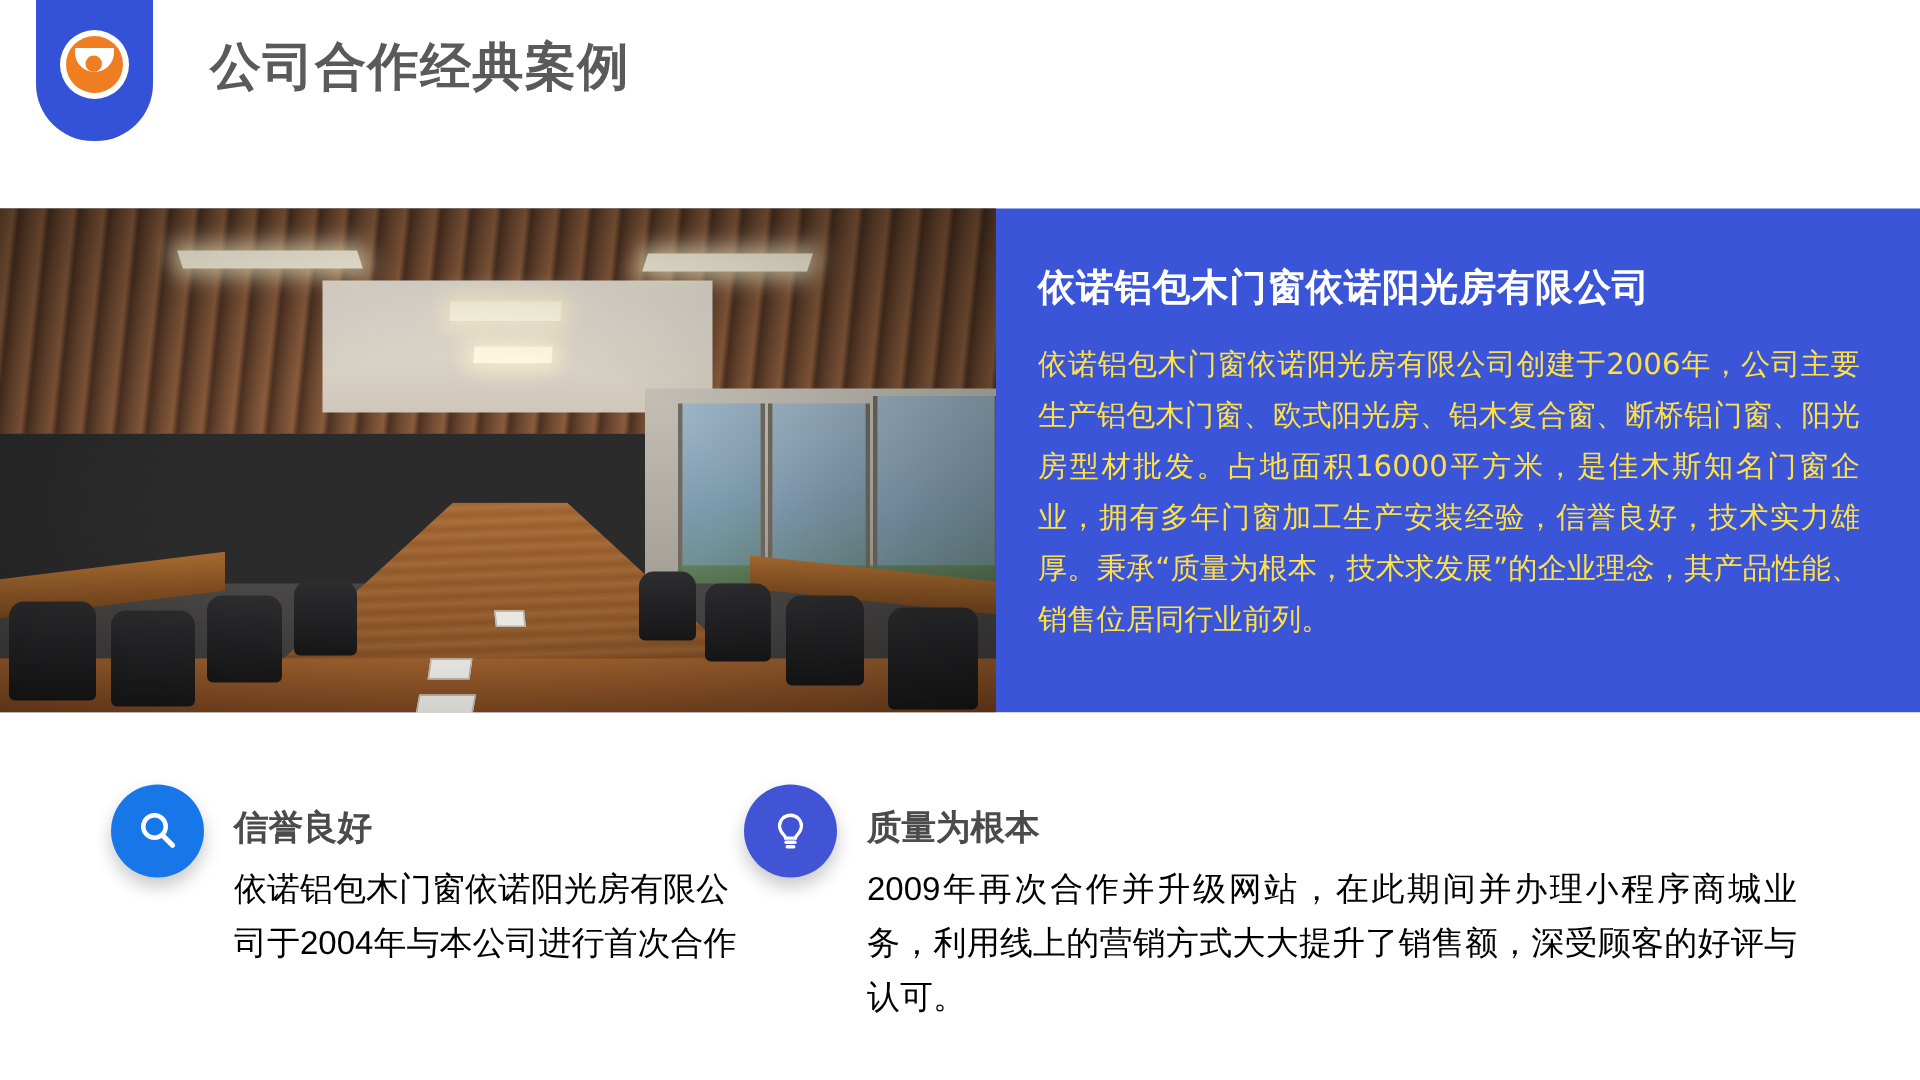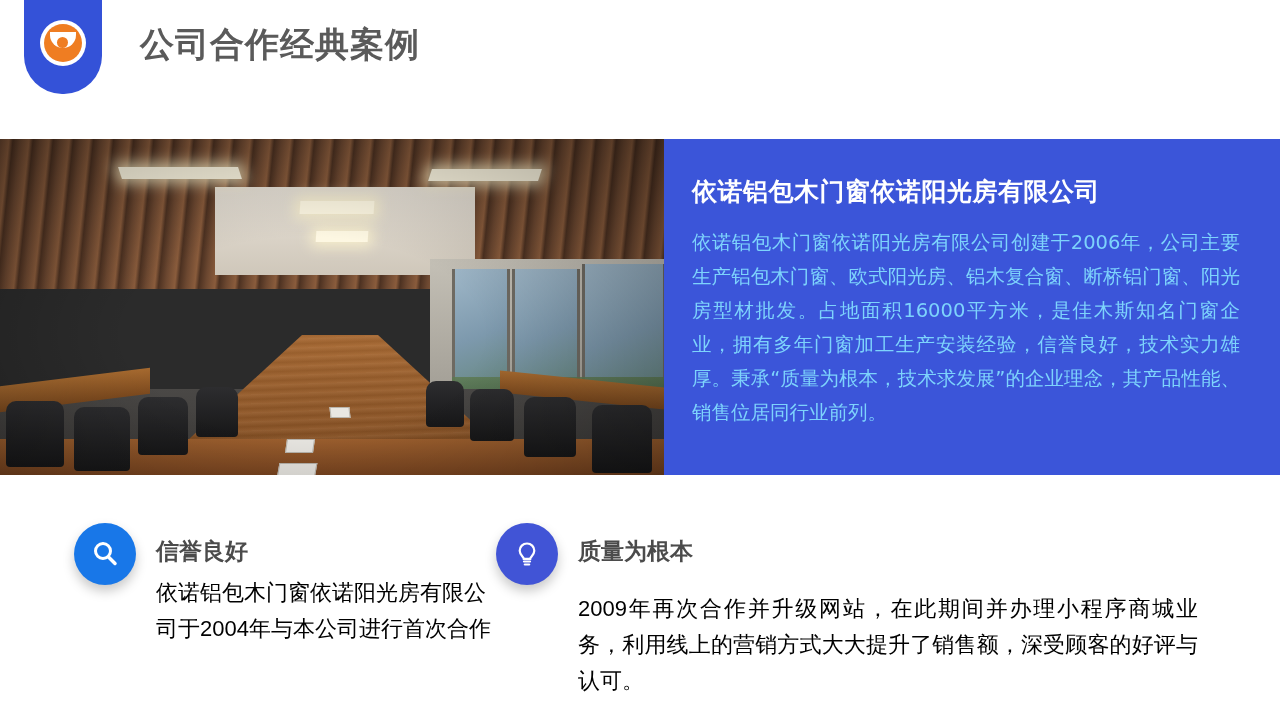--- a/index.html
+++ b/index.html
@@ -202,21 +202,21 @@
   }
   .hero-heading {
     color: #ffffff;
     font-size: 25px;
     font-weight: bold;
     font-family: "DejaVu Sans", "Liberation Sans", sans-serif;
     margin: 0 0 18px 0;
     letter-spacing: .5px;
   }
   .hero-body {
-    color: #7dd3fc;
+    color: #fde047;
     font-size: 19.5px;
     line-height: 34px;
     font-family: "DejaVu Sans", "Liberation Sans", sans-serif;
     text-align: justify;
     margin: 0;
   }
 
   
   .bottom {
     position: absolute;
@@ -255,21 +255,21 @@
   .feature-body {
     position: absolute;
     left: 82px;
     top: 52px;
     font-size: 22px;
     line-height: 36px;
     color: #000000;
     font-family: Liberation Sans, sans-serif;
   }
   .feature-1 .feature-body { width: 340px; }
-  .feature-2 .feature-body { width: 620px; text-align: justify; margin-top: 16px; }
+  .feature-2 .feature-body { width: 620px; text-align: justify; }
 </style>
 </head>
 <body>
 
 <div class="header">
   <div class="logo-shield">
     <div class="logo-mark">
       <div class="logo-inner"></div>
     </div>
   </div>

